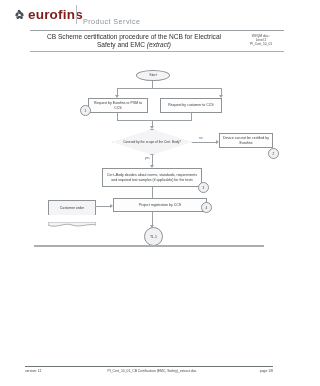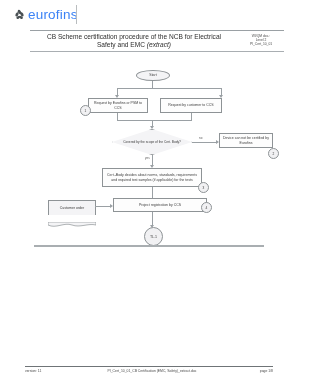--- a/index.html
+++ b/index.html
@@ -4,21 +4,21 @@
 <style>
   html,body{margin:0;padding:0;background:#ffffff;}
   body{width:298px;height:386px;overflow:hidden;
        font-family:"Liberation Sans",sans-serif;color:#3a3a3a;}
   .page{position:relative;width:298px;height:386px;background:#fff;}
 
   
   .brandbar{position:absolute;left:14px;top:7px;display:flex;align-items:center;}
   .leaf{width:11px;height:11px;position:relative;margin-right:3px;}
   .leaf svg{display:block;}
-  .brandname{font-size:13.5px;letter-spacing:.2px;color:#3b82f6;font-weight:400;}
+  .brandname{font-size:13.5px;letter-spacing:.2px;color:#7f1d1d;font-weight:700;}
   .vrule{position:absolute;left:76px;top:5px;width:1px;height:19px;background:#b9bdbf;}
   .prodsvc{position:absolute;left:83px;top:17px;font-size:7.2px;color:#8d9295;
            letter-spacing:.45px;}
 
   
   .titlewrap{position:absolute;left:30px;top:30px;width:254px;}
   .titlerule{height:1px;background:#9aa0a4;width:100%;}
   .titlerow{display:flex;align-items:flex-start;padding:2px 0 1px 0;}
   .titletext{flex:1;text-align:center;font-size:6.6px;line-height:8.4px;
              color:#2e2e2e;padding:0 2px;}
@@ -84,20 +84,21 @@
           <ellipse cx="3.0" cy="5.4" rx="1.4" ry="2.3" transform="rotate(25 3 5.4)"></ellipse>
           <ellipse cx="8.0" cy="5.4" rx="1.4" ry="2.3" transform="rotate(-25 8 5.4)"></ellipse>
           <ellipse cx="4.3" cy="8.3" rx="1.3" ry="2.1" transform="rotate(60 4.3 8.3)"></ellipse>
           <ellipse cx="7.0" cy="8.3" rx="1.3" ry="2.1" transform="rotate(-60 7 8.3)"></ellipse>
         </g>
       </svg>
     </span>
     <span class="brandname">eurofins</span>
   </div>
   <div class="vrule"></div>
+  <div class="prodsvc">Product Service</div>
 
   <div class="titlewrap">
     <div class="titlerule"></div>
     <div class="titlerow">
       <div class="titletext">
         <span>CB Scheme certification procedure of the NCB for Electrical</span><br>
         <span>Safety and EMC</span>
         <span class="ital">(extract)</span>
       </div>
       <div class="metablock">

